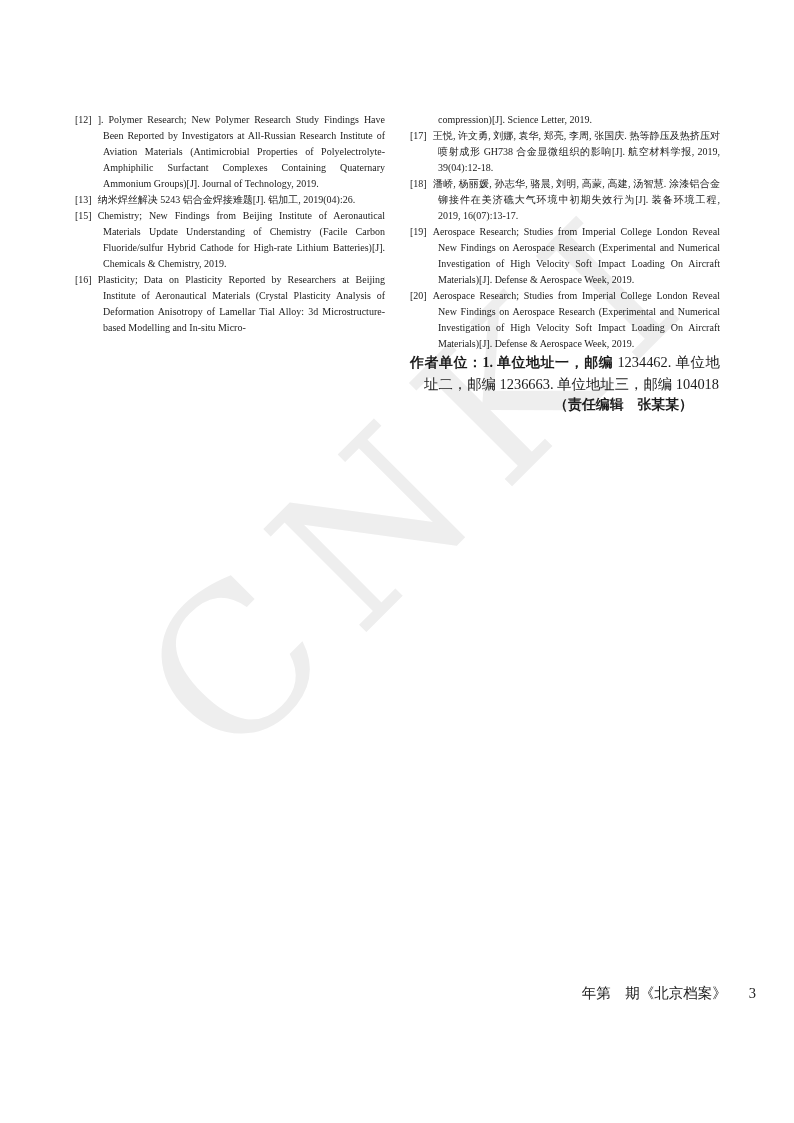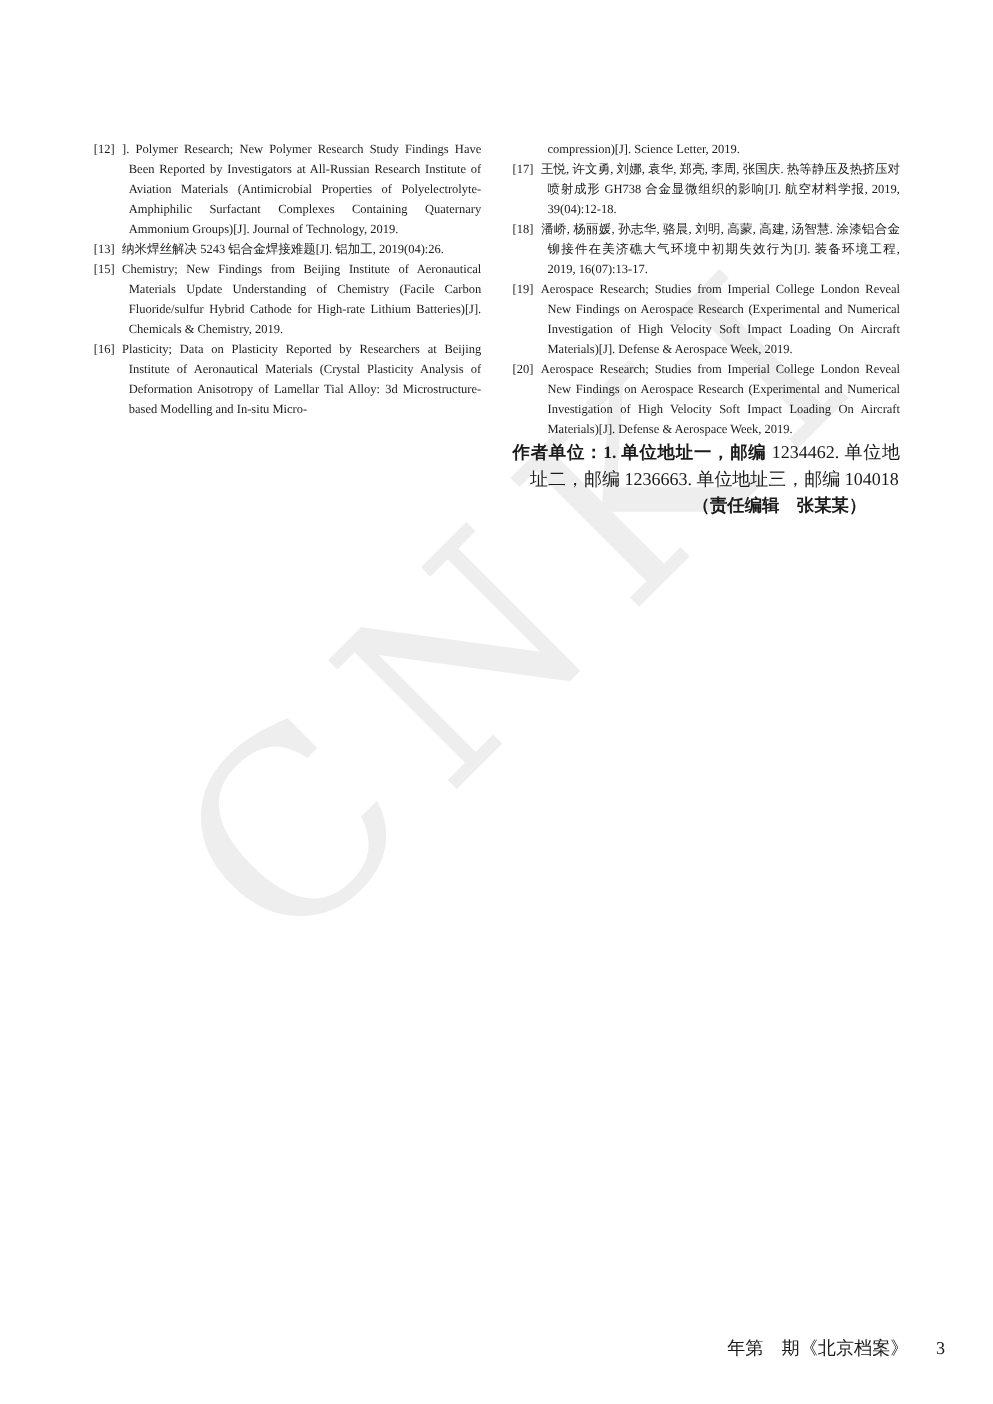--- a/index.html
+++ b/index.html
@@ -61,21 +61,21 @@
       margin: 0;
       padding-right: 27px;
       text-align: right;
       font-family: Liberation Sans, sans-serif;
       font-weight: 700;
       font-size: 13.9px;
       line-height: 20.7px;
     }
     .footer {
       position: absolute;
-      top: 1069px;
+      top: 984px;
       right: 38px;
       font-size: 14.5px;
       z-index: 1;
       white-space: nowrap;
     }
     .footer .pagenum { margin-left: 22px; }
   </style>
 </head>
 <body>
 

